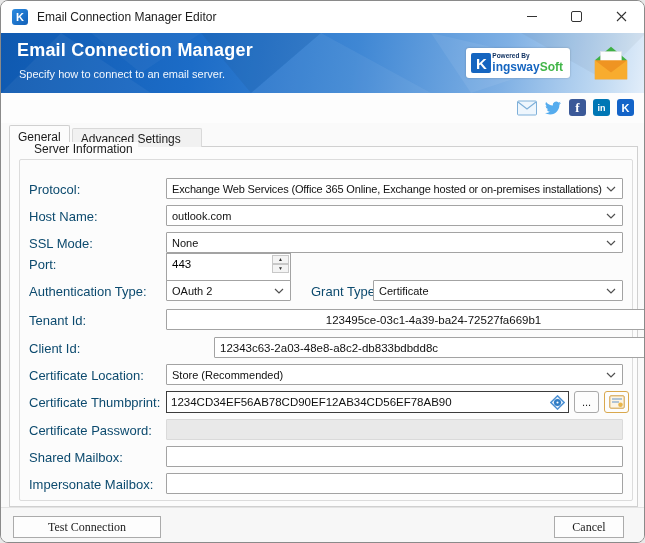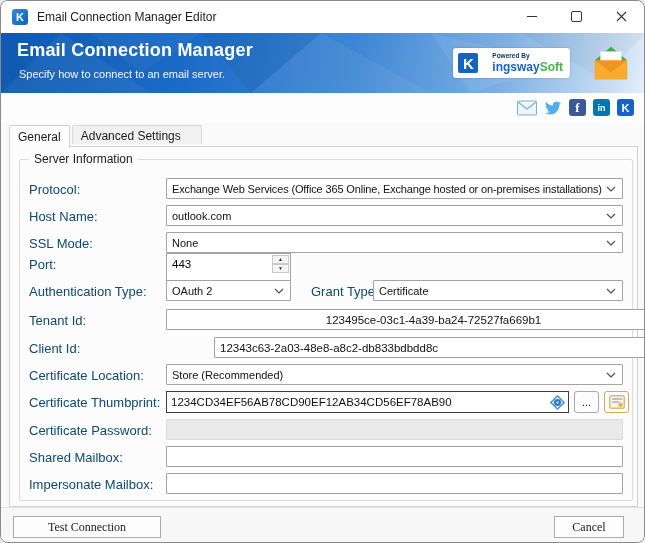--- a/index.html
+++ b/index.html
@@ -18,46 +18,46 @@
   
   .banner{position:absolute;left:0;top:32px;width:100%;height:60px;
           background:linear-gradient(100deg,#0f59b0 0%,#1c6cc7 30%,#3f87d4 55%,#7fb0e4 78%,#c4dcf3 94%,#e3eefa 100%);}
   .banner svg.poly{position:absolute;left:0;top:0;}
   .banner-title{position:absolute;left:16px;top:7px;color:#fff;font-size:18px;font-weight:bold;letter-spacing:.2px;}
   .banner-sub{position:absolute;left:18px;top:35px;color:#f2f7fd;font-size:11px;}
   .logo-box{position:absolute;right:74px;top:15px;height:30px;background:#fff;border-radius:3px;
             display:flex;align-items:center;padding:0 7px 0 5px;box-shadow:0 0 2px rgba(0,0,0,.25);}
   .logo-k{width:20px;height:20px;background:#1565c0;border-radius:2px;color:#fff;font-weight:bold;font-size:15px;
           display:flex;align-items:center;justify-content:center;}
-  .logo-texts{display:flex;flex-direction:column;line-height:1;margin-left:14px;}
+  .logo-texts{display:flex;flex-direction:column;line-height:1;margin-left:1px;}
   .logo-powered{font-size:6.5px;font-weight:bold;color:#0d2f5f;margin-bottom:1px;}
   .logo-name{font-size:12px;font-weight:bold;}
   .logo-name .blue{color:#1565c0;} .logo-name .green{color:#43b649;}
   .env-icon{position:absolute;right:14px;top:11px;}
   
   .social-row{position:absolute;left:0;top:92px;width:100%;height:30px;background:#fdfdfd;}
   .social-icons{position:absolute;right:10px;top:6px;display:flex;gap:7px;align-items:center;}
   .sq-icon{width:17px;height:17px;border-radius:3px;color:#fff;display:flex;align-items:center;justify-content:center;
            font-weight:bold;cursor:pointer;}
   .fb{background:#3b5998;font-family:"Liberation Serif",serif;font-size:13px;}
   .li{background:#0077b5;font-size:9px;}
   .kk{background:#1464c8;font-size:11px;}
   
-  .tabstrip{position:absolute;left:8px;top:124px;display:flex;align-items:flex-start;z-index:3;}
+  .tabstrip{position:absolute;left:8px;top:124px;display:flex;align-items:flex-end;z-index:3;}
   .tab{font-size:12px;color:#1b1b1b;cursor:pointer;box-sizing:border-box;}
   .tab.active{background:#fcfcfc;border:1px solid #d0d0d0;border-bottom:none;height:22px;padding:4px 8px 0 8px;
               border-radius:2px 2px 0 0;position:relative;z-index:4;}
   .tab.inactive{background:#f1f1f1;border:1px solid #d9d9d9;border-bottom:none;height:19px;padding:3px 20px 0 8px;
                 margin-left:2px;border-radius:2px 2px 0 0;}
   .tabpage{position:absolute;left:8px;top:145px;width:629px;height:361px;background:#fcfcfc;
            border:1px solid #d0d0d0;box-sizing:border-box;z-index:2;}
   
   .groupbox{position:absolute;left:18px;top:158px;width:612px;height:340px;border:1px solid #dcdcdc;
             border-radius:2px;z-index:3;}
-  .group-label{position:absolute;left:28px;top:151px;background:#fcfcfc;padding:0 5px;font-size:12px;color:#1b1b1b;z-index:4;}
+  .group-label{position:absolute;left:28px;top:141px;background:#fcfcfc;padding:0 5px;font-size:12px;color:#1b1b1b;z-index:4;}
   
   .form{position:absolute;left:0;top:0;width:645px;height:543px;z-index:5;pointer-events:none;}
   .form *{pointer-events:auto;}
   .frow{position:absolute;left:0;width:100%;height:22px;}
   .flabel{position:absolute;left:28px;top:4px;font-size:13px;color:#0c4a6e;white-space:nowrap;}
   .combo{position:absolute;top:0;height:21px;background:#fff;border:1px solid #a3a3a3;border-radius:1px;
          box-sizing:border-box;display:flex;align-items:center;justify-content:space-between;
          padding:0 6px 0 5px;cursor:default;}
   .combo-text{font-size:11px;color:#111;white-space:nowrap;overflow:hidden;}
   .tb{position:absolute;top:0;height:21px;background:#fff;border:1px solid #a3a3a3;border-radius:1px;

